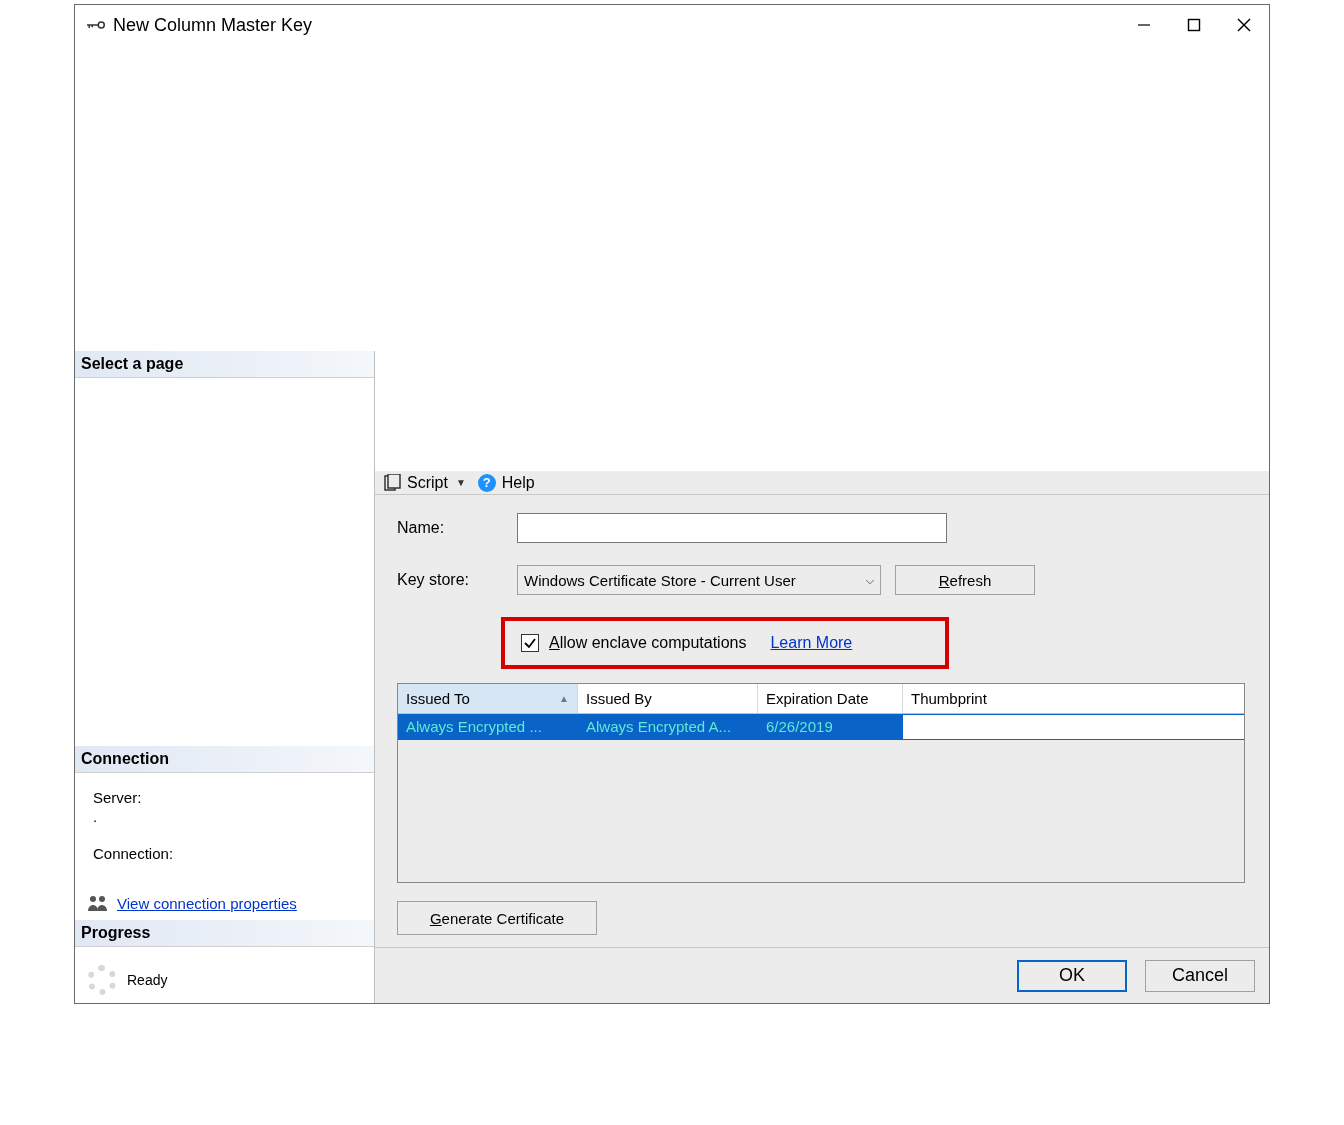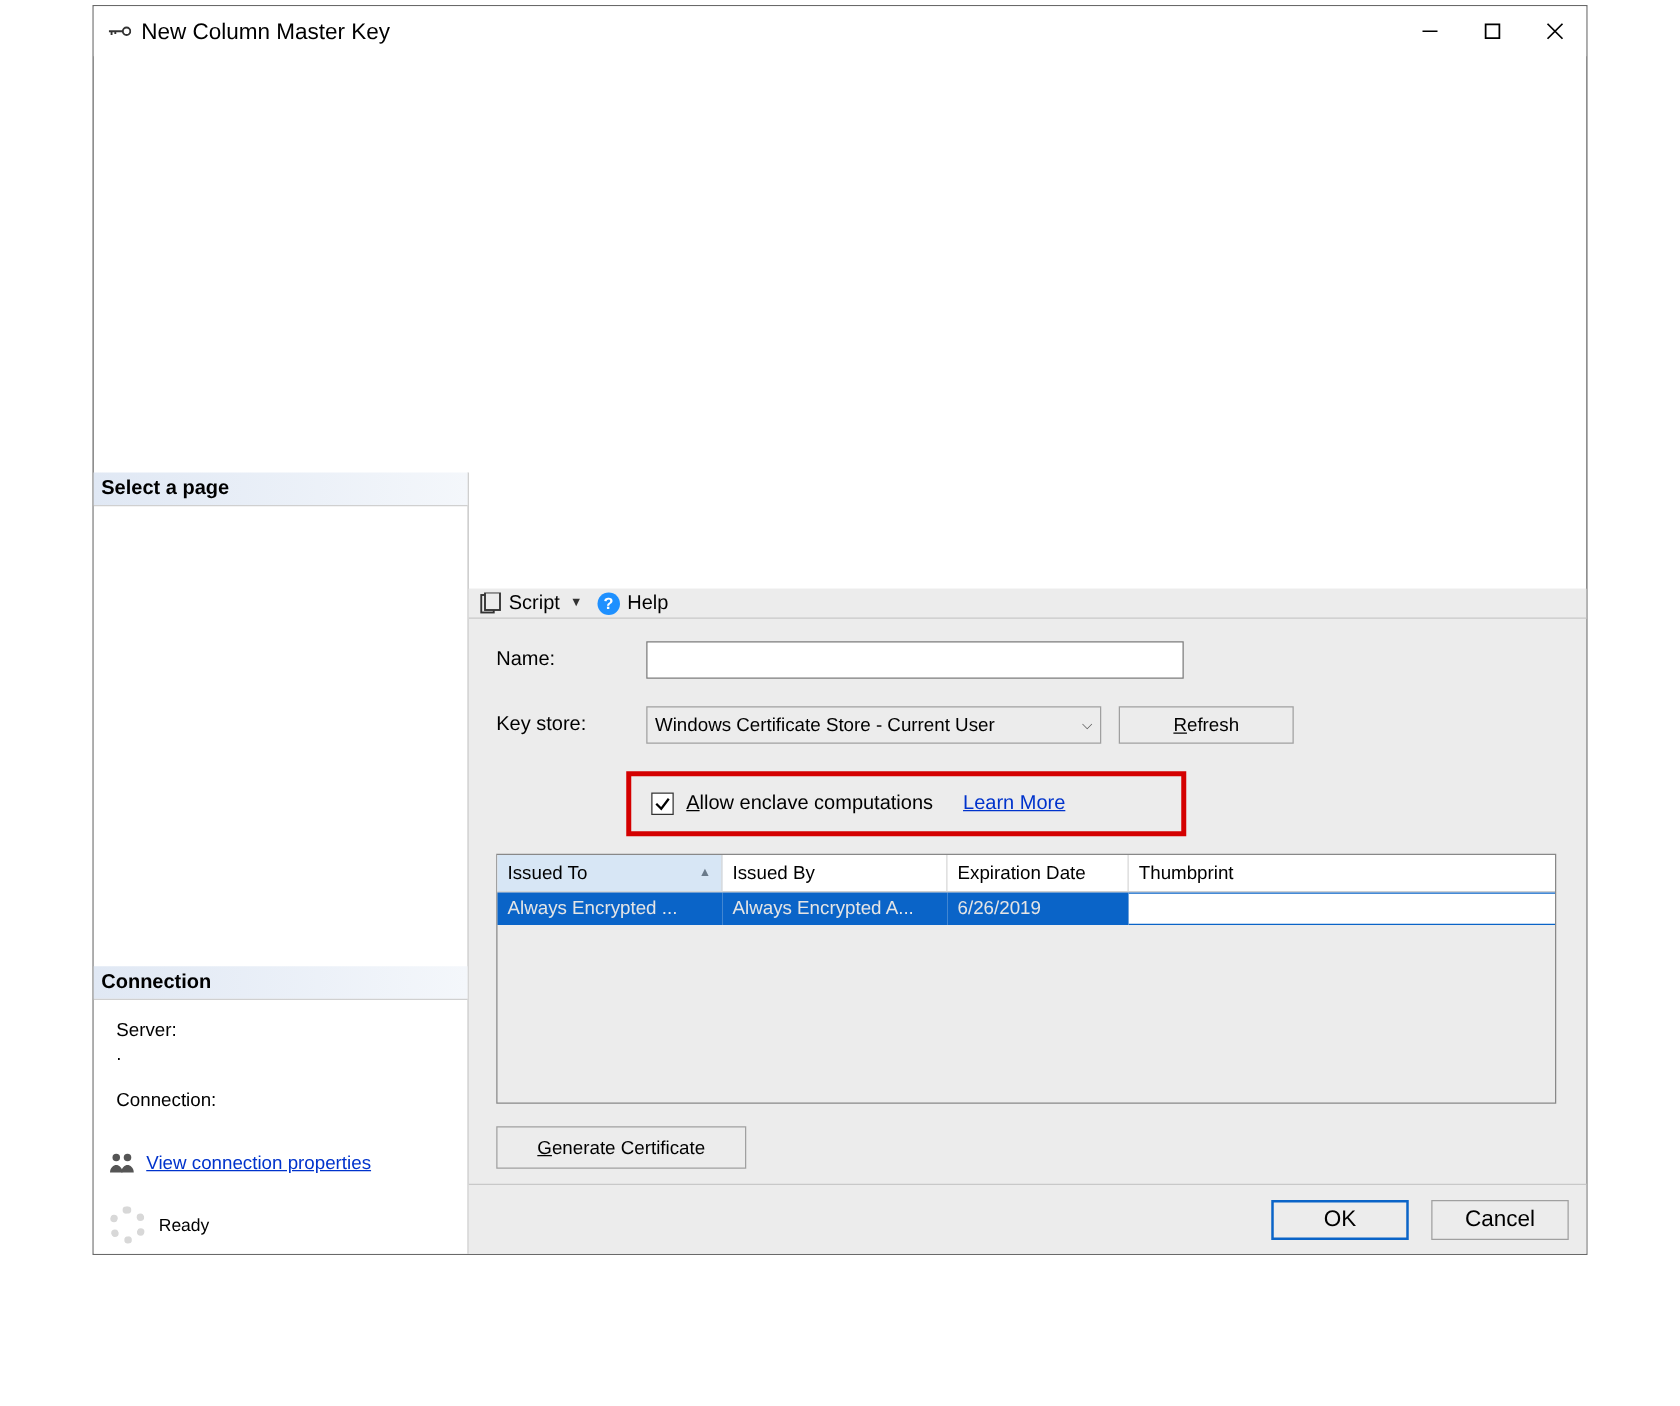--- a/index.html
+++ b/index.html
@@ -47,21 +47,21 @@
 .grid-header { display: flex; background: #fff; border-bottom: 1px solid #c0c0c0; }
 .gh { padding: 6px 8px; font-size: 15px; border-right: 1px solid #d8d8d8; display: flex; align-items: center; justify-content: space-between; }
 .gh.sorted { background: #d7e6f5; }
 .col0 { width: 180px; }
 .col1 { width: 180px; }
 .col2 { width: 145px; }
 .col3 { flex: 1; border-right: none; }
 .sort-arrow { font-size: 10px; color: #6a7a8a; }
 .grid-row { display: flex; height: 26px; line-height: 26px; font-size: 15px; }
 .gc { padding: 0 8px; white-space: nowrap; overflow: hidden; text-overflow: ellipsis; }
-.selected .col0, .selected .col1, .selected .col2 { background: #0a64c8; color: #e5e5e5; }
+.selected .col0, .selected .col1, .selected .col2 { background: #0a64c8; color: #5eead4; }
 .selected .col3 { background: #fff; border-top: 1px solid #0a64c8; border-bottom: 1px solid #0a64c8; }
 .gen-btn { width: 200px; height: 34px; border: 1px solid #a0a0a0; background: #ececec; margin: 18px 0 12px 0; font-size: 15px; text-align: center; }
 .gen-btn .u { text-decoration: underline; }
 .footer { height: 56px; border-top: 1px solid #c8c8c8; background: #ececec; display: flex; align-items: center; justify-content: flex-end; padding-right: 14px; gap: 18px; }
 .footer-btn { width: 110px; height: 32px; border: 1px solid #a0a0a0; background: #ececec; font-size: 18px; }
 .footer-btn.primary { border: 2px solid #0a64c8; }
 .sep-push { flex: 1; }
 </style>
 </head>
 <body>
@@ -108,20 +108,21 @@
           <svg class="people-icon" viewBox="0 0 22 18">
               <circle cx="6" cy="5" r="3" fill="#555"></circle>
               <circle cx="15" cy="5" r="3" fill="#555"></circle>
               <path d="M1 17c0-4 3-6 5-6s5 2 5 6" fill="#555"></path>
               <path d="M10 17c0-4 3-6 5-6s5 2 5 6" fill="#555"></path>
             </svg>
           <a class="conn-link" href="#">View connection properties</a>
         </div>
       </div>
       <div class="sep-push"></div>
+      <div class="side-header">Progress</div>
       <div class="progress-section">
         <div class="ready-row">
           <div class="spinner"></div>
           <span>Ready</span>
         </div>
       </div>
     </div>
 
     <div class="main">
       <div class="toolbar">

